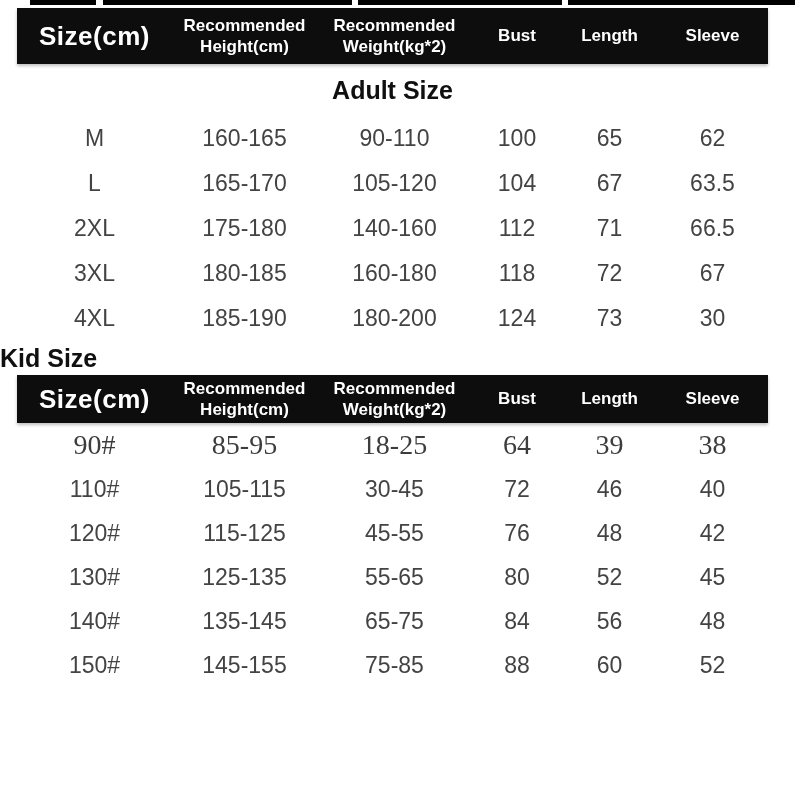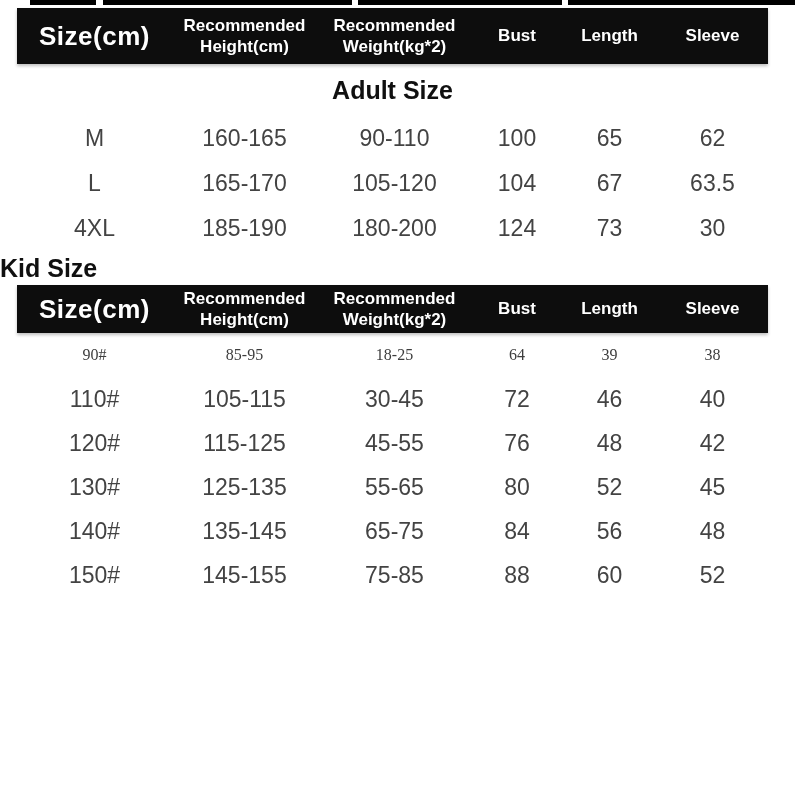--- a/index.html
+++ b/index.html
@@ -61,21 +61,21 @@
   .kid-title{
     height:34px;
     line-height:34px;
     color:#101010;
     font-size:25px;
     font-weight:bold;
     width:785px;
   }
   .serif-row td{
     font-family:"Liberation Serif", serif;
-    font-size:16px;
+    font-size:28px;
     color:#3d3d3d;
   }
   .adult-table{margin-top:8px;}
   .adult-table thead tr, .kid-table thead tr{
     box-shadow:0 2px 3px rgba(0,0,0,0.25);
   }
 </style>
 </head>
 <body>
 
@@ -112,20 +112,36 @@
       <td>65</td>
       <td>62</td>
     </tr>
     <tr>
       <td>L</td>
       <td>165-170</td>
       <td>105-120</td>
       <td>104</td>
       <td>67</td>
       <td>63.5</td>
+    </tr>
+    <tr>
+      <td>2XL</td>
+      <td>175-180</td>
+      <td>140-160</td>
+      <td>112</td>
+      <td>71</td>
+      <td>66.5</td>
+    </tr>
+    <tr>
+      <td>3XL</td>
+      <td>180-185</td>
+      <td>160-180</td>
+      <td>118</td>
+      <td>72</td>
+      <td>67</td>
     </tr>
     <tr>
       <td>4XL</td>
       <td>185-190</td>
       <td>180-200</td>
       <td>124</td>
       <td>73</td>
       <td>30</td>
     </tr>
   </tbody>

